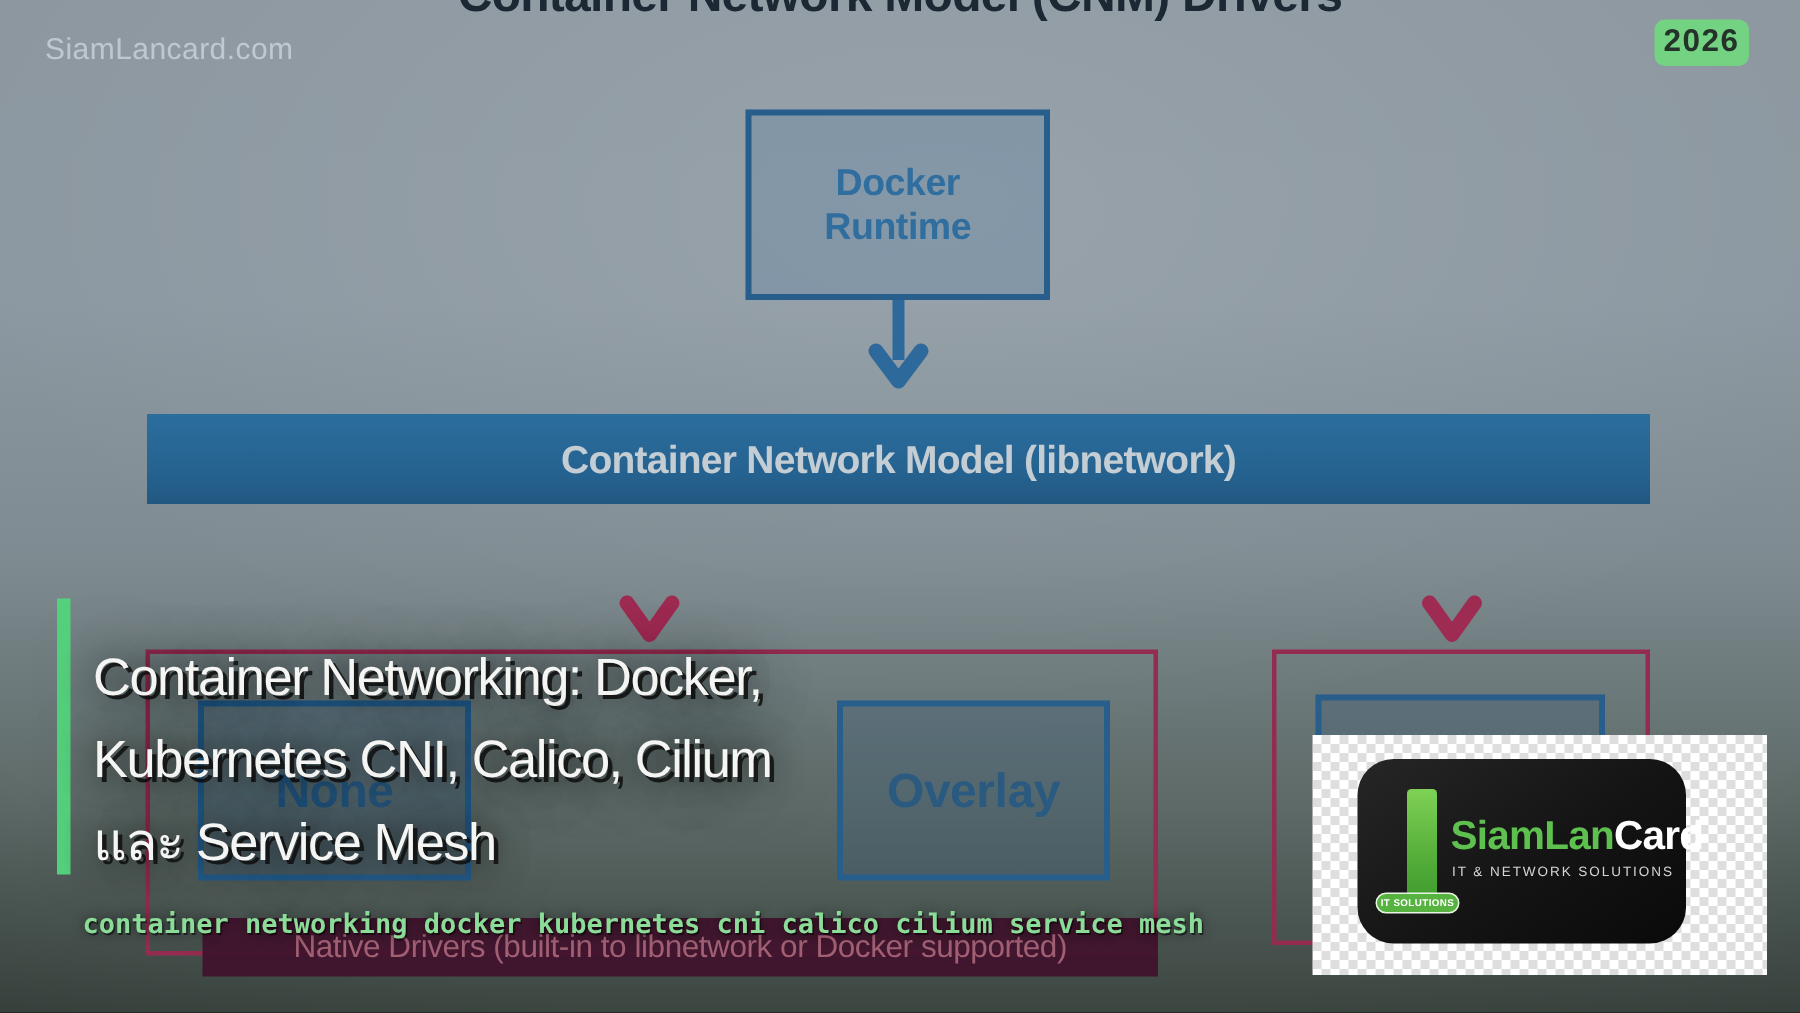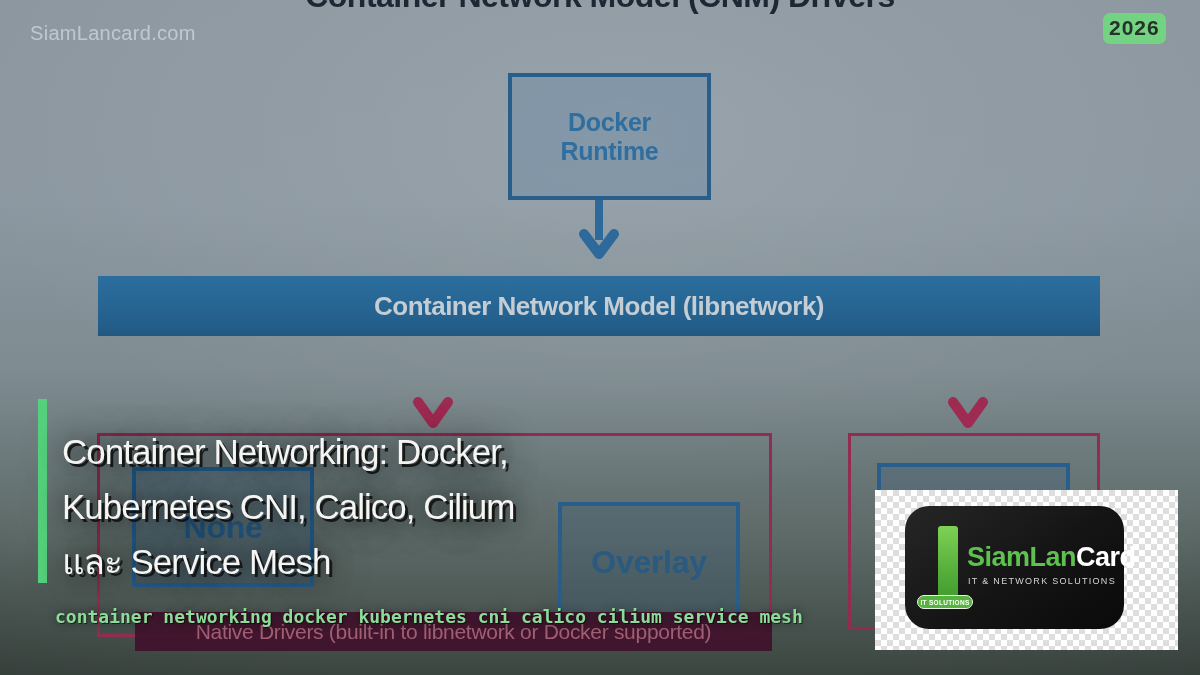--- a/index.html
+++ b/index.html
@@ -28,38 +28,38 @@
   .year-badge {
     position:absolute; left:1103px; top:13px; background:#74d383; color:#253229;
     font-size:21px; font-weight:600; letter-spacing:1px; padding:3px 6px 4px;
     border-radius:7px;
   }
   
   .node-box {
     position:absolute; border:4px solid #275e8c; background:rgba(94,130,165,0.32);
     display:flex; align-items:center; justify-content:center; text-align:center;
   }
-  .runtime-box { left:497px; top:73px; width:203px; height:127px;margin-left:11px; }
+  .runtime-box { left:497px; top:73px; width:203px; height:127px; }
   .runtime-box .lbl {
     font-size:25px; line-height:29px; font-weight:bold; color:#2f6e9e;
     width:120px; letter-spacing:-0.3px;
   }
   .cnm-bar {
     position:absolute; left:98px; top:276px; width:1002px; height:60px;
     background:linear-gradient(180deg,#2b6e9e 0%,#25618e 70%,#215881 100%);
     display:flex; align-items:center; justify-content:center;
   }
   .cnm-bar .lbl { font-size:26px; font-weight:bold; color:#c3cdd3; letter-spacing:-0.5px; }
   .arrow { position:absolute; }
   .group-box { position:absolute; border:3px solid #932c50; }
   .group-left  { left:97px;  top:433px; width:675px; height:204px; }
   .group-right { left:848px; top:433px; width:252px; height:197px; }
   .driver-box { top:467px; width:182px; height:120px; background:rgba(58,94,124,0.28); }
   .driver-box .lbl { font-size:32px; font-weight:bold; color:#2a5a80; letter-spacing:-0.3px; }
-  .db-0 { left:132px; } .db-1 { left:345px; } .db-2 { left:558px;margin-top:35px; }
+  .db-0 { left:132px; } .db-1 { left:345px; } .db-2 { left:558px; }
   .right-inner { left:877px; top:463px; width:193px; height:150px; background:rgba(58,94,124,0.28); }
   .native-banner {
     position:absolute; left:135px; top:612px; width:637px; height:39px;
     background:rgba(64,18,44,0.93); display:flex; align-items:center; justify-content:center;
   }
   .native-banner .lbl { font-size:21px; font-weight:normal; color:#a05f72; letter-spacing:-0.3px; }
   
   .accent-bar { position:absolute; left:38px; top:399px; width:9px; height:184px; background:#55d17d; }
   .headline {
     position:absolute; left:62px; top:424px; width:900px;

